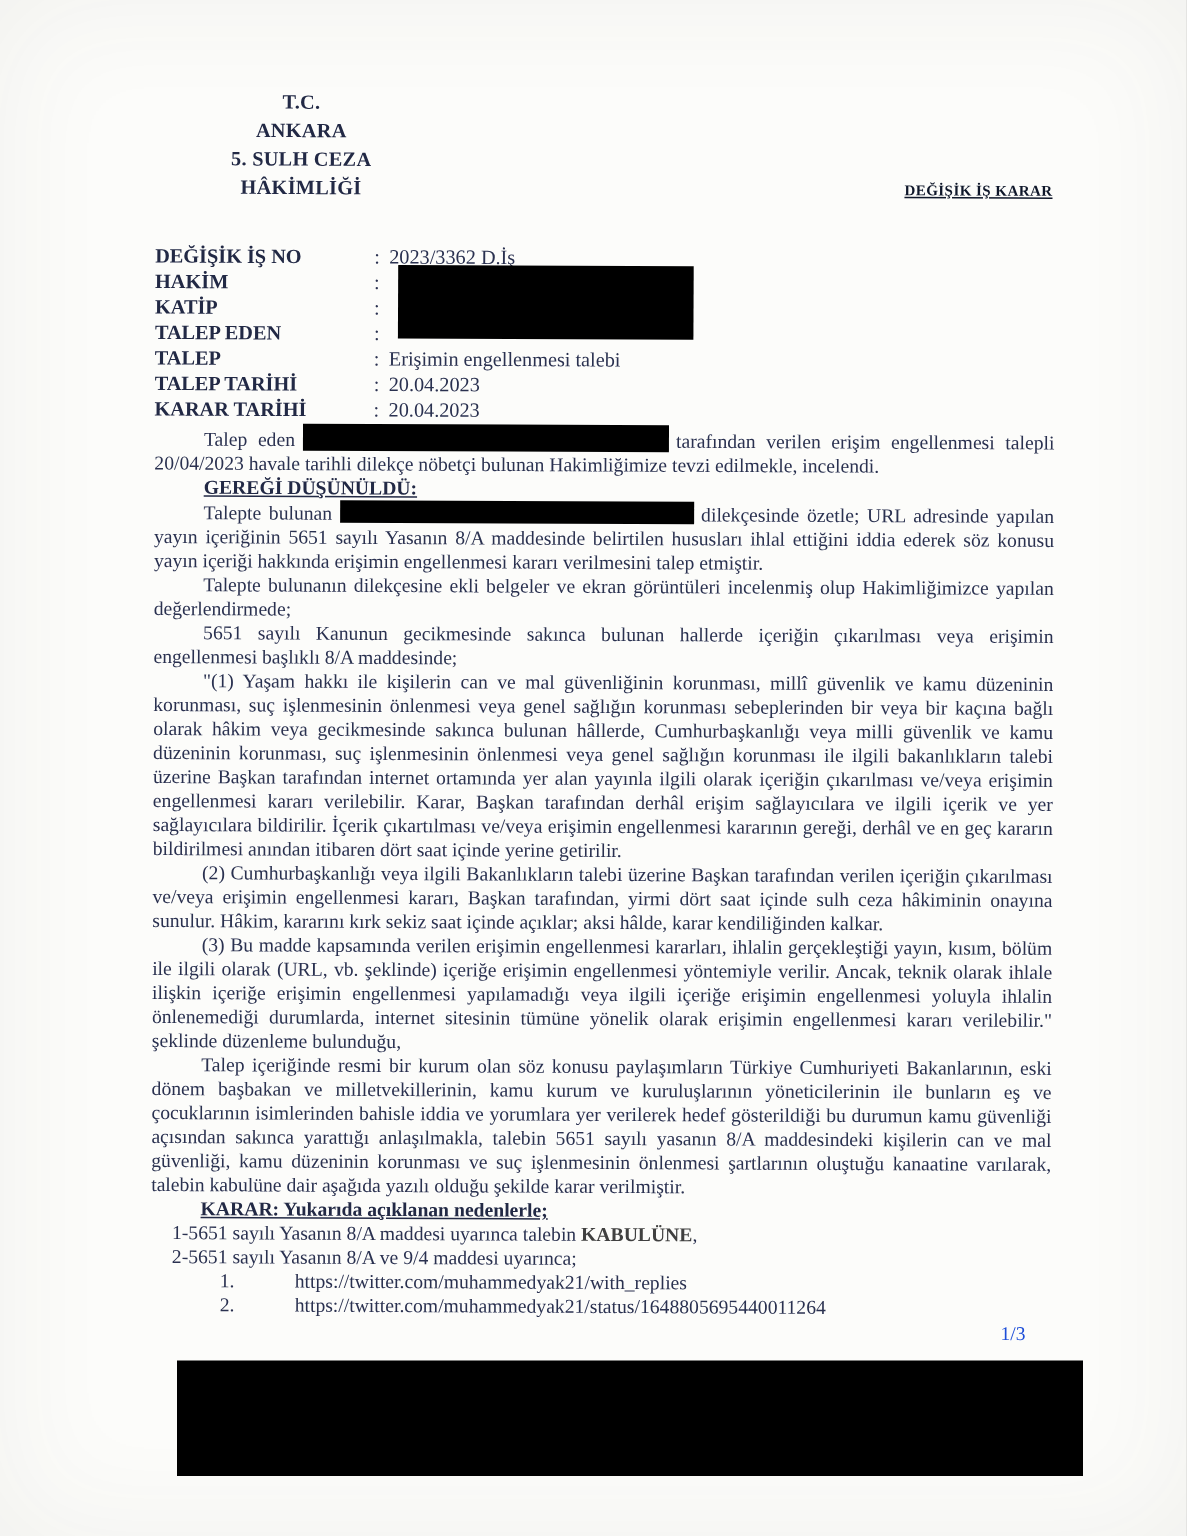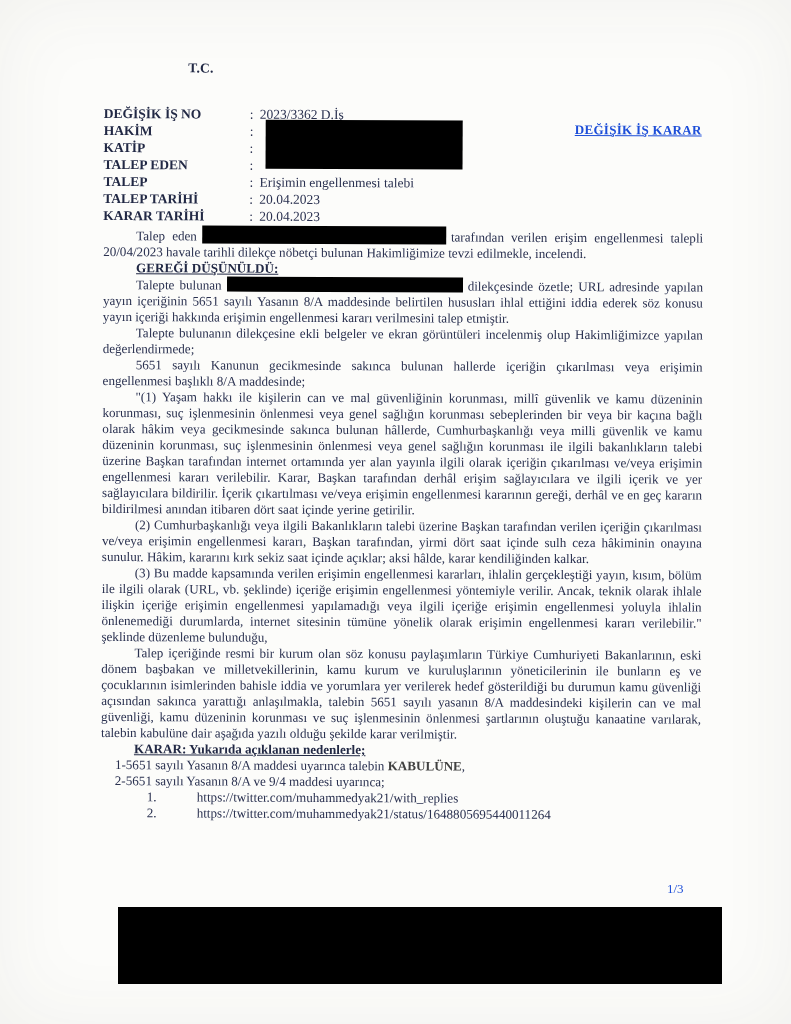--- a/index.html
+++ b/index.html
@@ -31,22 +31,22 @@
     font-size: 13.5px;
     line-height: 19px;
     color: #222945;
     letter-spacing: 0.2px;
   }
   .doc-type {
     position: absolute;
     top: 62px;
     right: 2px;
     font-weight: 700;
-    font-size: 13px;
-    color: #1d4ed8;
+    font-size: 10px;
+    color: #0f172a;
     text-decoration: underline;
     letter-spacing: 0.3px;
   }
   
   .fields { position: relative; margin-top: 28px; }
   .field-row { display: flex; line-height: 17px; font-size: 13.5px; }
   .field-label { width: 146px; font-weight: 700; color: #222945; flex: 0 0 146px; }
   .field-sep { width: 10px; flex: 0 0 10px; }
   .field-value { }
   .fields-redaction {
@@ -82,20 +82,22 @@
   }
 </style>
 </head>
 <body>
 
 <div class="page">
   <div class="content">
 
     <div class="court">
       <div>T.C.</div>
+      <div>ANKARA</div>
+      <div>5. SULH CEZA HÂKİMLİĞİ</div>
     </div>
 
     <div class="doc-type">DEĞİŞİK İŞ KARAR</div>
 
     <div class="fields">
       <div class="field-row">
         <span class="field-label">DEĞİŞİK İŞ NO</span>
         <span class="field-sep">:</span>
         <span class="field-value">2023/3362 D.İş</span>
       </div>

